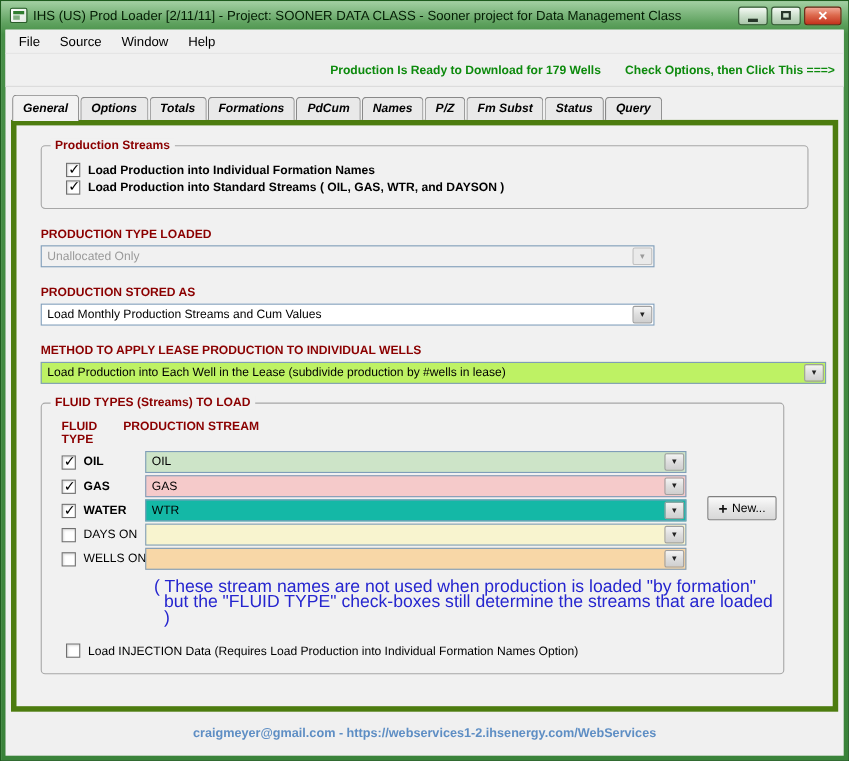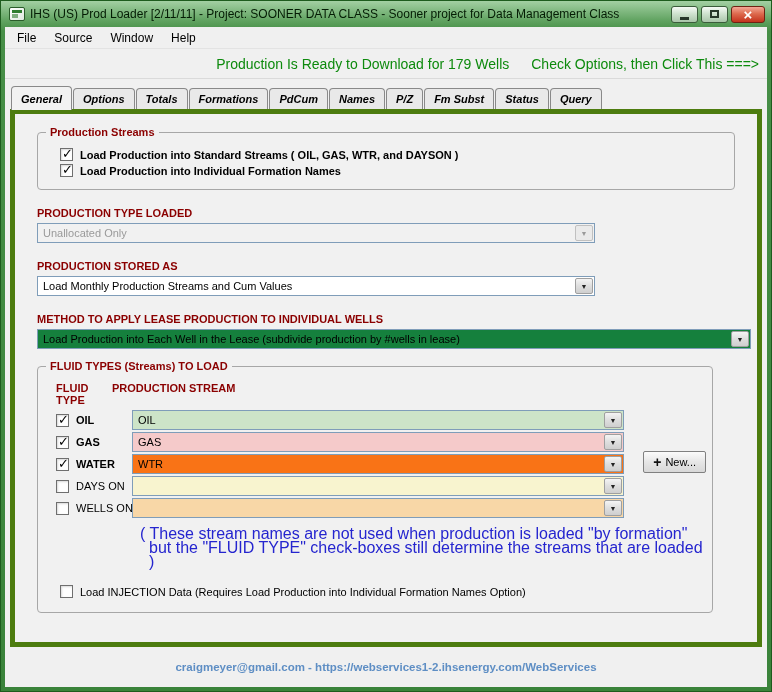--- a/index.html
+++ b/index.html
@@ -27,21 +27,21 @@
 
   
   .client { flex: 1; min-height: 0; background: #f0f0f0; display: flex; flex-direction: column; }
 
   .menubar { height: 22px; flex: none; display: flex; align-items: center; gap: 2px; padding-left: 4px;
     background: #f0f0f0; border-bottom: 1px solid #e3e3e3; font-size: 12px; }
   .menu-item { padding: 2px 8px; }
 
   .banner { height: 30px; flex: none; display: flex; align-items: center; justify-content: flex-end; gap: 22px;
     padding: 0 8px; background: #f0f0f0; border-bottom: 1px solid #dadada; }
-  .banner-text { color: var(--banner-green); font-weight: normal; font-size: 14px; white-space: nowrap; }
+  .banner-text { color: var(--banner-green); font-weight: bold; font-size: 11px; white-space: nowrap; }
   .import-btn { display: flex; align-items: center; gap: 7px; height: 23px; padding: 0 10px;
     background: linear-gradient(180deg, #fbfbfb, #e6e6e6 50%, #d8d8d8); border: 1px solid #8a8a8a;
     border-radius: 3px; font: inherit; font-size: 12px; font-weight: bold; cursor: default; }
   .droplet { width: 9px; height: 9px; flex: none; background: #0a3a0a;
     border-radius: 1px 50% 50% 50%; transform: rotate(45deg); }
 
   
   .tabstrip { flex: none; height: 30px; display: flex; align-items: flex-end; padding: 6px 6px 0 6px;
     position: relative; z-index: 2; }
   .tab { height: 21px; padding: 4px 9px 3px; margin-right: 1px; background: #e9e9e9;
@@ -147,42 +147,42 @@
       <div class="tab" data-active="false">Status</div>
       <div class="tab" data-active="false">Query</div>
     </div>
 
     <div class="page">
 
       <div class="group ps-group">
         <span class="gtitle">Production Streams</span>
         <label class="cb bold" data-checked="true">
           <span class="cbx"></span>
-          <span class="cb-label">Load Production into Standard Streams ( OIL, GAS, WTR, and DAYSON )</span>
+          <span class="cb-label">Load Production into Individual Formation Names</span>
         </label>
         <label class="cb bold" data-checked="true">
           <span class="cbx"></span>
-          <span class="cb-label">Load Production into Individual Formation Names</span>
+          <span class="cb-label">Load Production into Standard Streams ( OIL, GAS, WTR, and DAYSON )</span>
         </label>
       </div>
 
       <div class="field-label">PRODUCTION TYPE LOADED</div>
       <div class="combo w560 disabled">
         <span class="ctext">Unallocated Only</span>
         <span class="carrow"></span>
       </div>
 
       <div class="field-label">PRODUCTION STORED AS</div>
       <div class="combo w560">
         <span class="ctext">Load Monthly Production Streams and Cum Values</span>
         <span class="carrow"></span>
       </div>
 
       <div class="field-label">METHOD TO APPLY LEASE PRODUCTION TO INDIVIDUAL WELLS</div>
-      <div class="combo method-combo" style="background: #15803d;">
+      <div class="combo method-combo" style="background: #bef264;">
         <span class="ctext">Load Production into Each Well in the Lease (subdivide production by #wells in lease)</span>
         <span class="carrow"></span>
       </div>
 
       <div class="group fluid-group">
         <span class="gtitle">FLUID TYPES (Streams) TO LOAD</span>
 
         <div class="fluid-headers">
           <span class="fh1">FLUID TYPE</span>
           <span class="fh2">PRODUCTION STREAM</span>
@@ -208,21 +208,21 @@
             <span class="ctext">GAS</span>
             <span class="carrow"></span>
           </div>
         </div>
 
         <div class="fluid-row">
           <label class="cb bold" data-checked="true">
             <span class="cbx"></span>
             <span class="cb-label">WATER</span>
           </label>
-          <div class="combo" style="background: #f97316;">
+          <div class="combo" style="background: #14b8a6;">
             <span class="ctext">WTR</span>
             <span class="carrow"></span>
           </div>
         </div>
 
         <div class="fluid-row">
           <label class="cb" data-checked="false">
             <span class="cbx"></span>
             <span class="cb-label">DAYS ON</span>
           </label>

